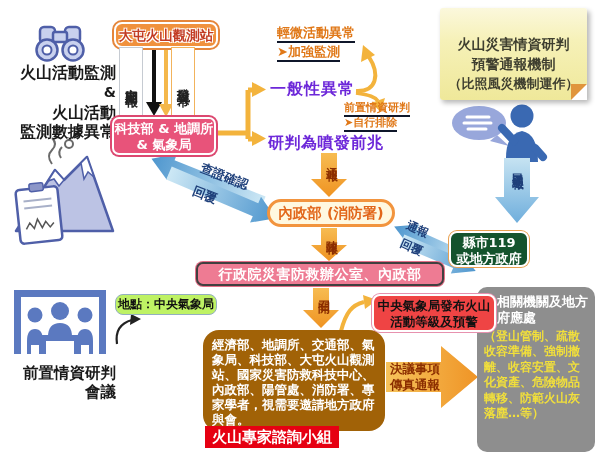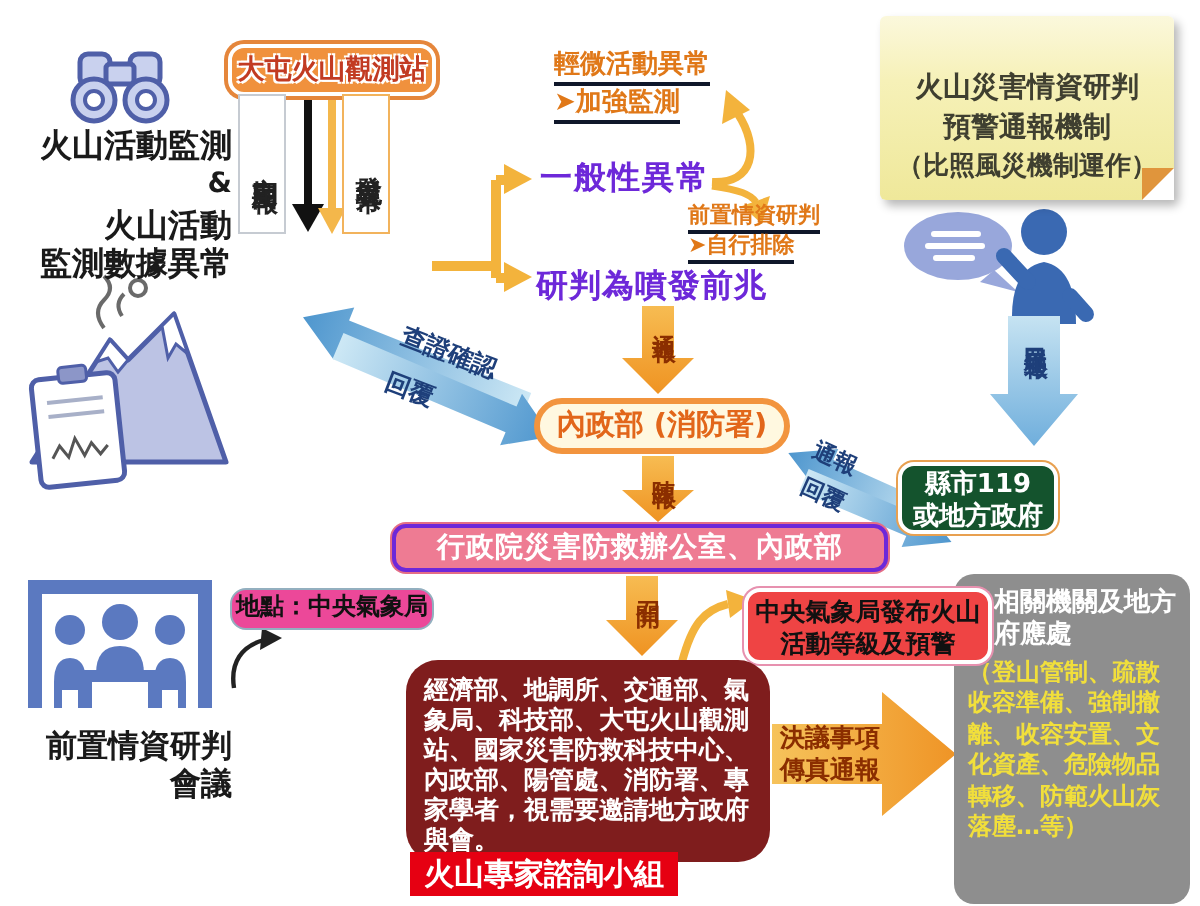--- a/index.html
+++ b/index.html
@@ -15,36 +15,36 @@
   
   #obs-box{left:114px;top:22px;width:104px;height:26px;background:#F0913D;border:2px solid #fff;border-radius:8px;
            box-shadow:0 0 0 2px #E5863B;color:#C23B22;font-size:13.5px;line-height:22px;
            text-shadow:1px 1px 0 #fff,-1px -1px 0 #fff,1px -1px 0 #fff,-1px 1px 0 #fff;}
   #agency-box{left:112px;top:117px;width:104px;height:38px;background:#E8537A;border:2px solid #fff;border-radius:7px;
            box-shadow:0 0 0 2px #DC4870;color:#fff;font-size:13px;line-height:16px;padding-top:2px;}
   #periodic{left:119px;top:47px;width:24px;height:70px;background:#fff;border:1.5px solid #C6CBD2;font-size:13px;color:#222;}
   #found{left:171px;top:47px;width:24px;height:70px;background:#fff;border:1.5px solid #F2B35C;font-size:13px;color:#222;}
   #moi-box{left:267px;top:199px;width:128px;height:28px;background:#FFF8E0;border:3px solid #F2943E;border-radius:14px;
            color:#E2661A;font-size:14.5px;line-height:22px;}
-  #eoc-bar{left:196px;top:262px;width:248px;height:24px;background:#EE7B93;border:2px solid #6d28d9;border-radius:7px;
+  #eoc-bar{left:196px;top:262px;width:248px;height:24px;background:#EE7B93;border:2px solid #404040;border-radius:7px;
            box-shadow:0 0 0 1px #E46E86;color:#fff;font-size:14px;line-height:20px;letter-spacing:0.5px;}
   #city119{left:449px;top:231px;width:80px;height:36px;background:#14532d;border:2px solid #fff;border-radius:8px;
            box-shadow:0 0 0 1px #E8A050;color:#fff;font-size:13px;line-height:16px;padding-top:2px;}
   #response-panel{left:477px;top:287px;width:118px;height:165px;background:#8E8E8E;border-radius:10px;
            padding:7px;box-sizing:border-box;text-align:left;z-index:2;}
   .resp-title{color:#fff;font-size:13px;line-height:1.25;font-weight:bold;}
   .resp-body{color:#F1DF3B;font-size:12px;line-height:1.3;font-weight:bold;margin-top:2px;}
-  #committee-box{left:203px;top:330px;width:182px;height:101px;background:#7f1d1d;border-radius:16px;padding:7px 9px;
+  #committee-box{left:203px;top:330px;width:182px;height:101px;background:#a16207;border-radius:16px;padding:7px 9px;
            box-sizing:border-box;color:#fff;font-size:12.5px;line-height:1.2;font-weight:bold;text-align:left;z-index:2;}
   #committee-label{left:205px;top:426px;height:22px;background:#E60012;color:#fff;font-size:15px;line-height:22px;
            padding:0 7px;font-weight:bold;z-index:3;}
   #cwb-box{left:372px;top:294px;width:124px;height:38px;background:#ef4444;border:2px solid #fff;border-radius:8px;
            box-shadow:0 0 0 1px #E791AF;color:#111;font-size:12.5px;line-height:16px;padding-top:2px;}
-  #location-label{left:115px;top:294px;width:102px;height:21px;background:#ec4899;border:1.5px solid #93AFBF;
-           border-radius:8px;color:#111;font-size:12px;line-height:18px;font-family:Liberation Mono, monospace;}
+  #location-label{left:115px;top:294px;width:102px;height:21px;background:#bef264;border:1.5px solid #93AFBF;
+           border-radius:8px;color:#111;font-size:12px;line-height:18px;}
   
   #sticky{left:440px;top:8px;width:147px;height:92px;border-radius:3px;box-sizing:border-box;padding-top:26px;
           background:linear-gradient(180deg,#FBF8DC 0%,#F6F1B8 35%,#EFE89A 100%);
           box-shadow:2.5px 3px 5px rgba(0,0,0,0.28);text-align:center;color:#3F3F30;font-weight:bold;z-index:2;}
   #sticky .l1,#sticky .l2{font-size:14px;line-height:1.45;}
   #sticky .l3{font-size:13px;line-height:1.45;}
   #sticky .fold{position:absolute;right:0;bottom:0;width:0;height:0;border-top:16px solid #E0953C;border-right:16px solid #fff;}
   
   .orange-ul{color:#E07818;font-weight:bold;border-bottom:2px solid #0f172a;display:inline-block;line-height:1.25;}
   .darkred{color:#6d28d9;font-weight:bold;}
@@ -202,20 +202,24 @@
 
 <div id="obs-box" class="abs box">大屯火山觀測站</div>
 
 <div id="periodic" class="abs vwrap">
   <span class="vtext">定期回報</span>
 </div>
 <div id="found" class="abs vwrap">
   <span class="vtext">發現異常</span>
 </div>
 
+<div id="agency-box" class="abs box">
+  <div>科技部 &amp; 地調所</div>
+  <div>&amp; 氣象局</div>
+</div>
 
 <div class="abs lay" style="left:277px;top:25px;font-size:13px;">
   <span class="orange-ul">輕微活動異常</span>
 </div>
 <div class="abs lay" style="left:277px;top:44px;font-size:13px;">
   <span class="orange-ul">➤加強監測</span>
 </div>
 
 <div class="abs darkred lay" style="left:270px;top:79px;font-size:16px;letter-spacing:1px;">一般性異常</div>
 

